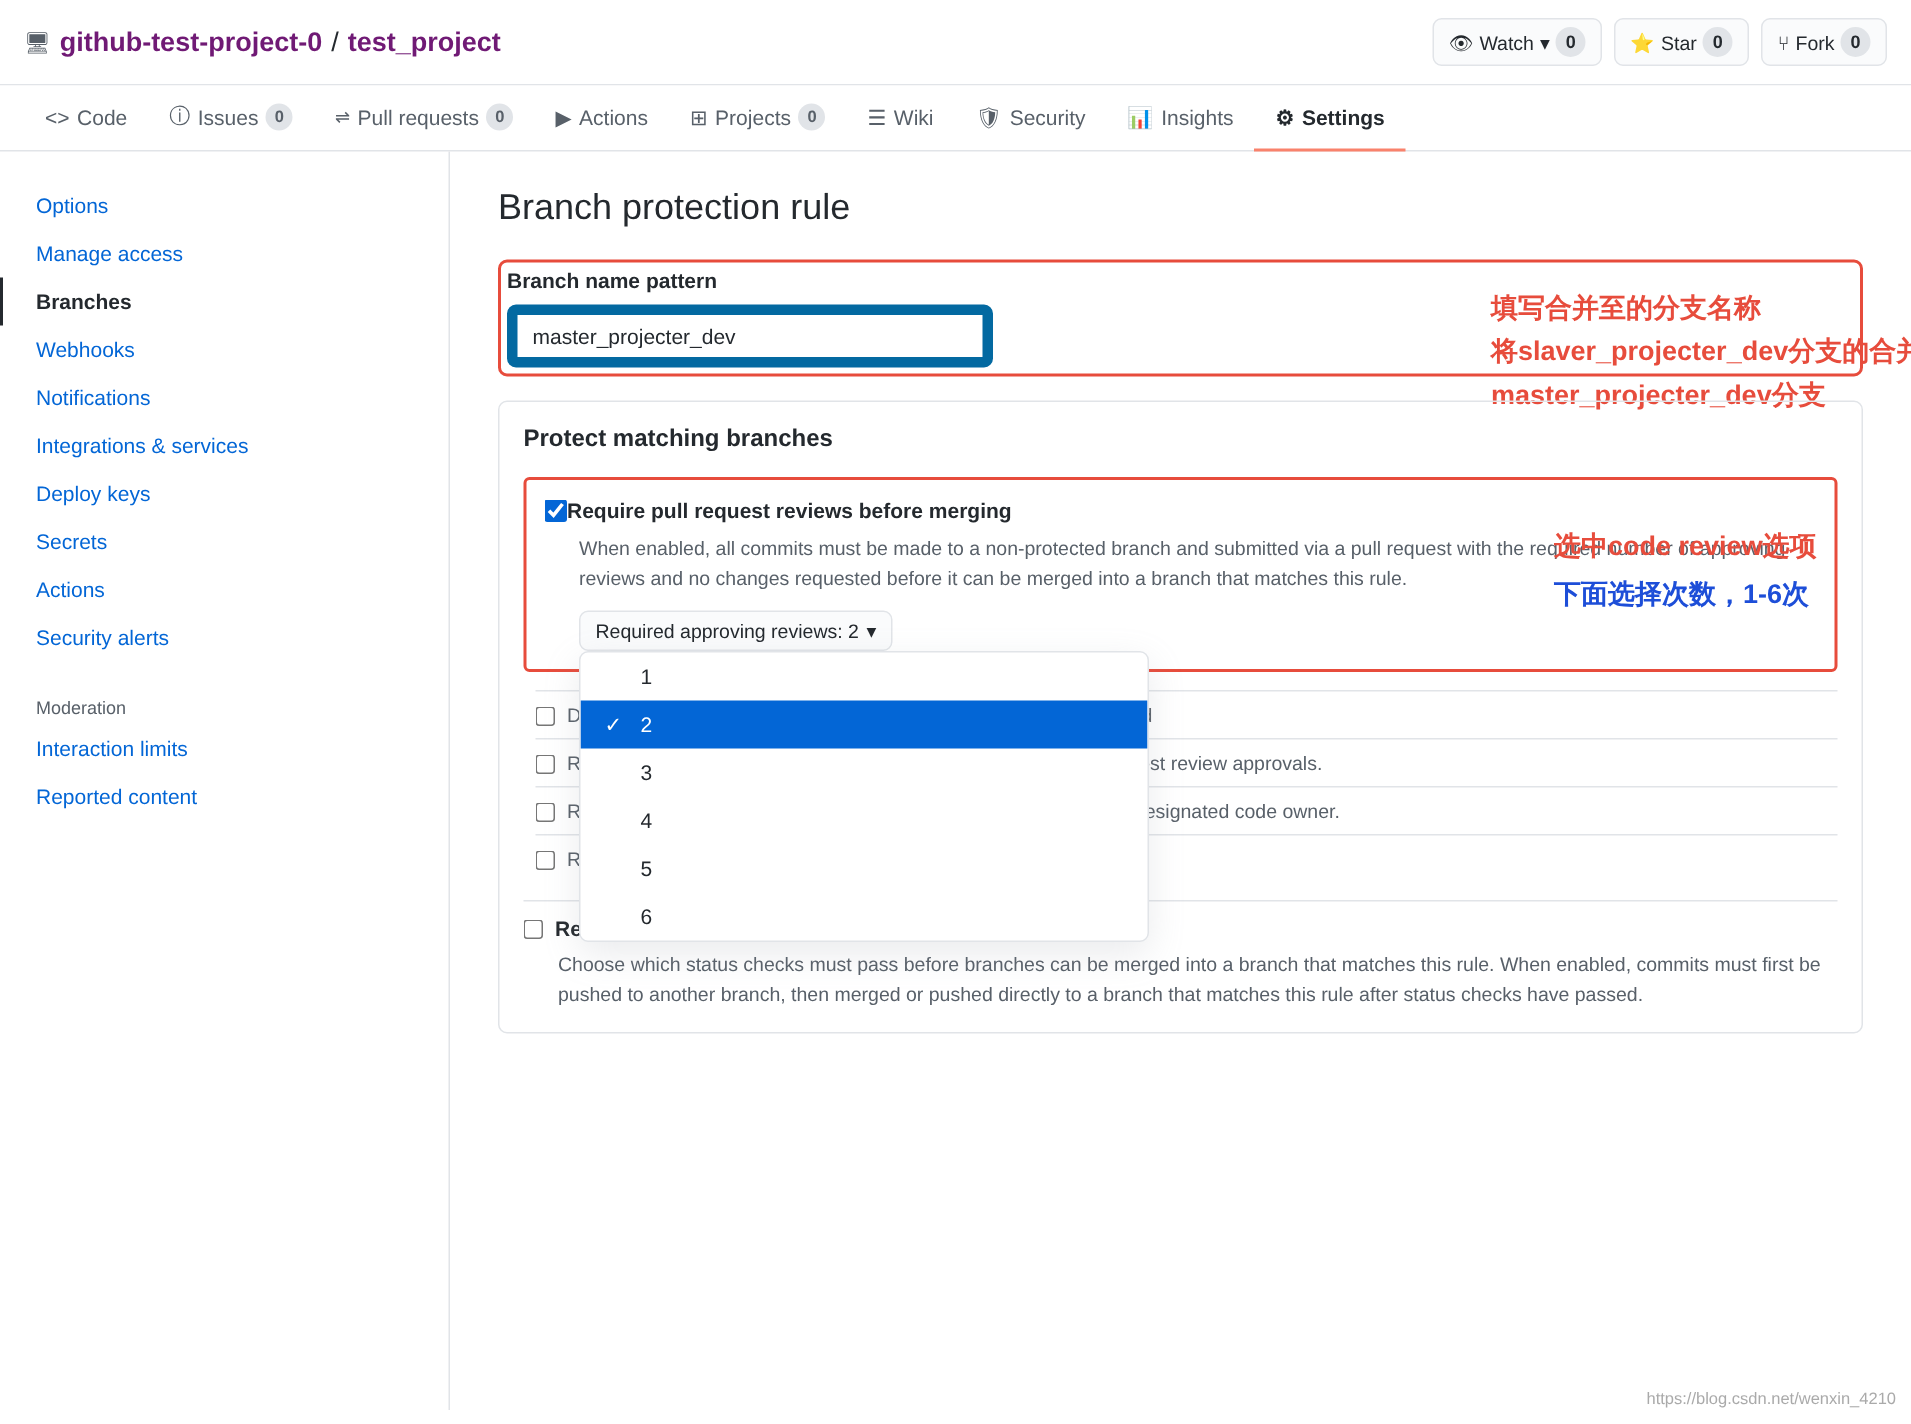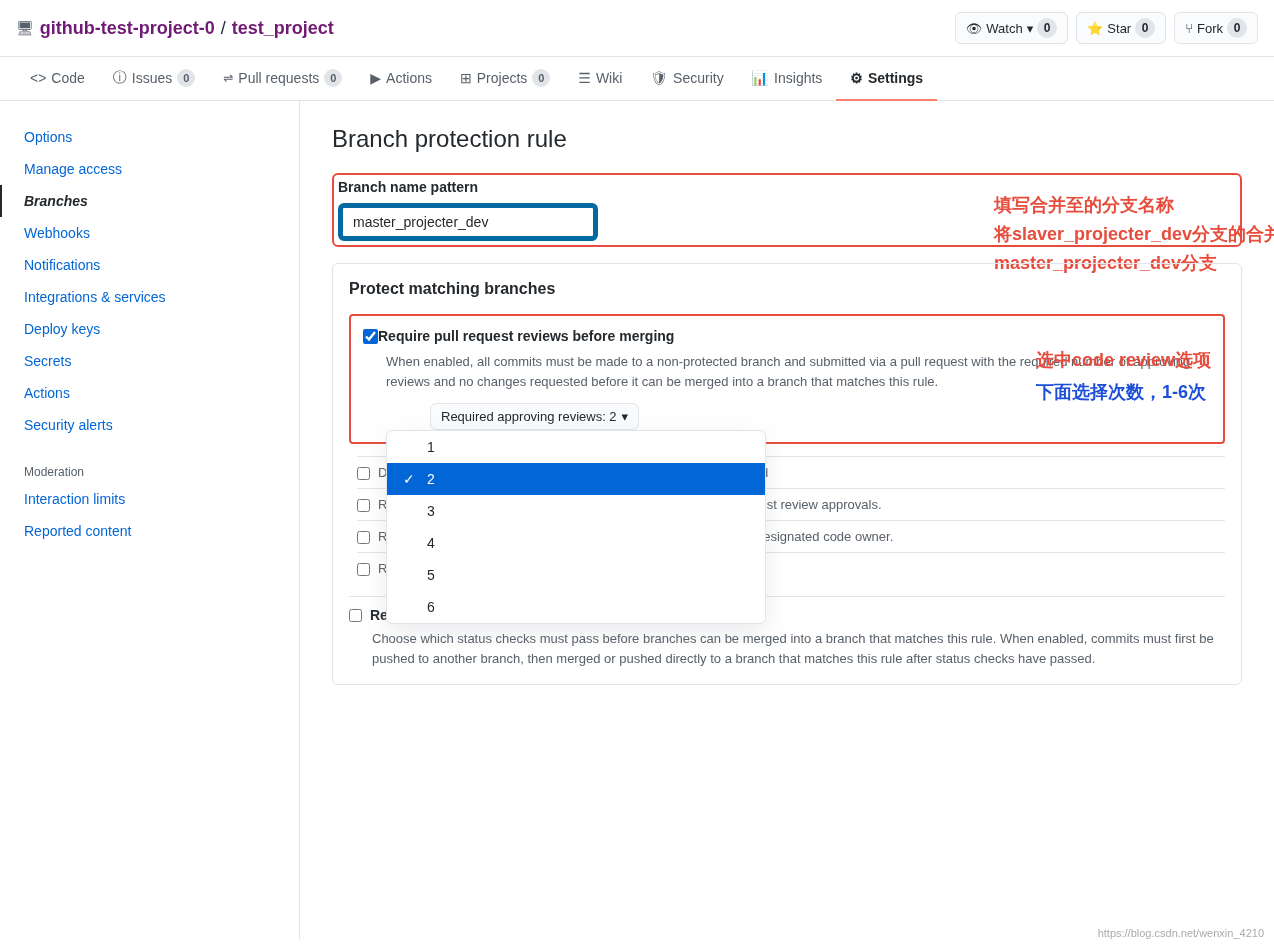--- a/index.html
+++ b/index.html
@@ -85,21 +85,20 @@
       font-size: 14px;
       color: #0366d6;
       text-decoration: none;
       cursor: pointer;
     }
     .sidebar-item.active {
       color: #24292e;
       font-weight: 700;
       border-left: 2px solid #24292e;
       padding-left: 22px;
-      font-style: italic;
     }
     .sidebar-section-header {
       padding: 8px 24px 4px;
       font-size: 12px;
       font-weight: 400;
       color: #586069;
       text-transform: none;
     }
 
     
@@ -124,23 +123,23 @@
     }
     .pattern-section.highlighted {
       border: 2px solid #e74c3c;
     }
     .pattern-label {
       font-weight: 600;
       font-size: 14px;
       margin-bottom: 8px;
     }
     .pattern-input {
-      width: 260px;
+      width: 324px;
       padding: 6px 10px;
-      border: 5px solid #0369a1;
+      border: 7px solid #0369a1;
       border-radius: 6px;
       font-size: 14px;
       color: #24292e;
     }
 
     
     .annotation {
       position: absolute;
       top: 16px;
       left: 660px;
@@ -206,21 +205,20 @@
       display: inline-flex;
       align-items: center;
       gap: 5px;
       padding: 5px 10px;
       border: 1px solid #e1e4e8;
       border-radius: 6px;
       background: #fafbfc;
       font-size: 13px;
       cursor: pointer;
       color: #24292e;
-      margin-left: 44px;
     }
 
     
     .dropdown-menu {
       position: absolute;
       top: 100%;
       left: 0;
       z-index: 100;
       background: #fff;
       border: 1px solid #e1e4e8;

